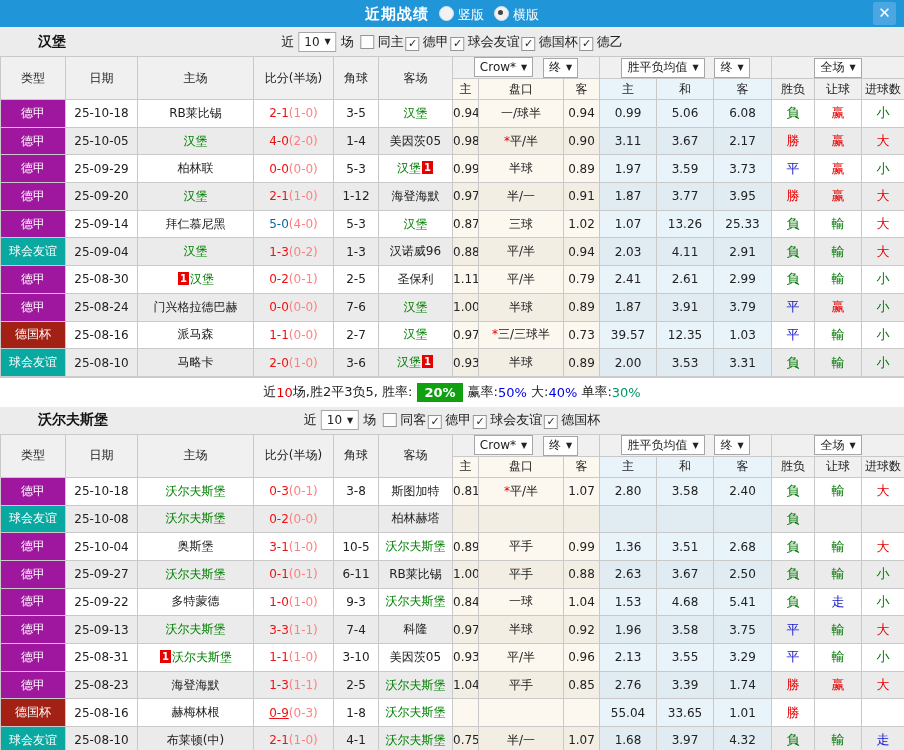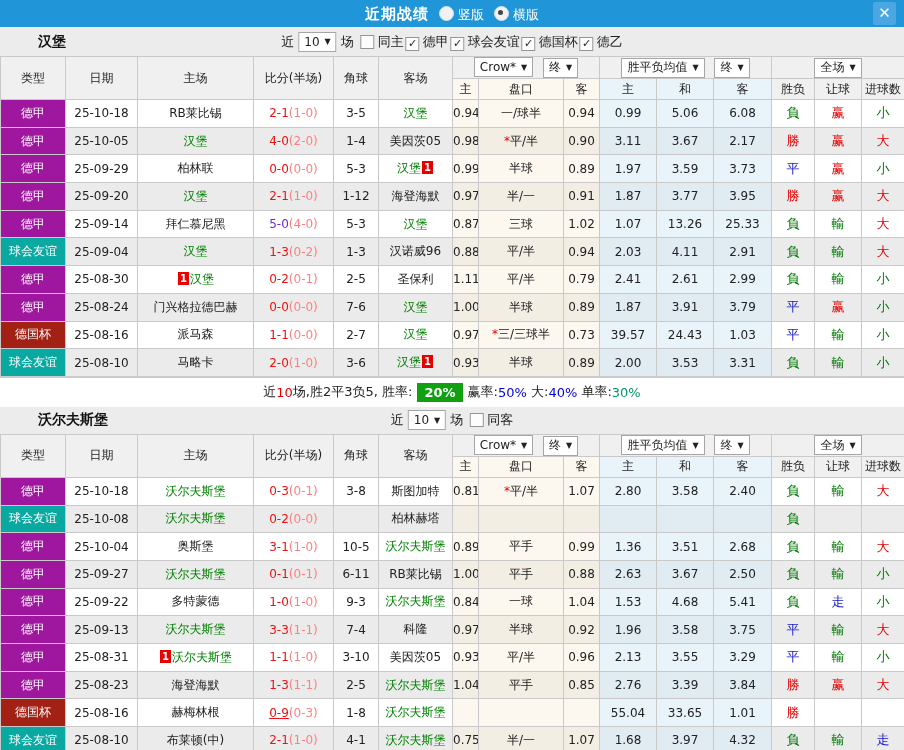--- a/index.html
+++ b/index.html
@@ -198,21 +198,21 @@
           <td class="c-avg">3.77</td>
           <td class="c-avg">3.95</td>
           <td class="res" style="color: rgb(230, 0, 0);">勝</td>
           <td class="res" style="color: rgb(230, 0, 0);">赢</td>
           <td class="res" style="color: rgb(230, 0, 0);">大</td>
         </tr>
         <tr>
           <td class="t-type" style="background: rgb(160, 23, 159);">德甲</td>
           <td>25-09-14</td>
           <td class="team"><span>拜仁慕尼黑</span></td>
-          <td><span style="color: #6d28d9; text-align: right;">5-0</span><span style="color: rgb(255, 128, 128);">(4-0)</span></td>
+          <td><span style="color: #0369a1; text-align: right;">5-0</span><span style="color: rgb(255, 128, 128);">(4-0)</span></td>
           <td>5-3</td>
           <td class="team"><span style="color: rgb(0, 128, 0);">汉堡</span></td>
           <td class="c-odds">0.87</td>
           <td class="c-odds">三球</td>
           <td class="c-odds">1.02</td>
           <td class="c-avg">1.07</td>
           <td class="c-avg">13.26</td>
           <td class="c-avg">25.33</td>
           <td class="res" style="color: rgb(0, 119, 0);">負</td>
           <td class="res" style="color: rgb(0, 119, 0);">輸</td>
@@ -273,21 +273,21 @@
           <td class="t-type" style="background: rgb(163, 33, 20);">德国杯</td>
           <td>25-08-16</td>
           <td class="team"><span>派马森</span></td>
           <td><span style="color: rgb(238, 17, 17);">1-1</span><span style="color: rgb(255, 128, 128);">(0-0)</span></td>
           <td>2-7</td>
           <td class="team"><span style="color: rgb(0, 128, 0);">汉堡</span></td>
           <td class="c-odds">0.97</td>
           <td class="c-odds"><span style="color: rgb(230, 0, 0);">*</span><span>三/三球半</span></td>
           <td class="c-odds">0.73</td>
           <td class="c-avg">39.57</td>
-          <td class="c-avg">24.43</td>
+          <td class="c-avg">12.35</td>
           <td class="c-avg">1.03</td>
           <td class="res" style="color: rgb(20, 20, 204);">平</td>
           <td class="res" style="color: rgb(0, 119, 0);">輸</td>
           <td class="res" style="color: rgb(0, 119, 0);">小</td>
         </tr>
         <tr>
           <td class="t-type" style="background: rgb(9, 168, 161);">球会友谊</td>
           <td>25-08-10</td>
           <td class="team"><span>马略卡</span></td>
           <td><span style="color: rgb(238, 17, 17);">2-0</span><span style="color: rgb(255, 128, 128);">(1-0)</span></td>
@@ -311,20 +311,21 @@
   <div class="section-label short">
     <span class="team-name">沃尔夫斯堡</span>
     <div class="filter">
       <span>近</span>
       <span class="select">
           <span>10</span>
         </span>
       <span>场</span>
       <span class="cb"></span>
       <span>同客</span>
+      <span><span class="cb checked" style="margin-left: 2px;"></span><span>德甲</span><span class="cb checked" style="margin-left: 2px;"></span><span>球会友谊</span><span class="cb checked" style="margin-left: 2px;"></span><span>德国杯</span></span>
     </div>
   </div>
 
   <table>
     <colgroup>
       <col style="width:65px">
         <col style="width:72px">
         <col style="width:116px">
         <col style="width:80px">
         <col style="width:45px">
@@ -506,21 +507,21 @@
           <td>25-08-23</td>
           <td class="team"><span>海登海默</span></td>
           <td><span style="color: rgb(238, 17, 17);">1-3</span><span style="color: rgb(255, 128, 128);">(1-1)</span></td>
           <td>2-5</td>
           <td class="team"><span style="color: rgb(0, 128, 0);">沃尔夫斯堡</span></td>
           <td class="c-odds">1.04</td>
           <td class="c-odds">平手</td>
           <td class="c-odds">0.85</td>
           <td class="c-avg">2.76</td>
           <td class="c-avg">3.39</td>
-          <td class="c-avg">3.84</td>
+          <td class="c-avg">1.74</td>
           <td class="res" style="color: rgb(230, 0, 0);">勝</td>
           <td class="res" style="color: rgb(230, 0, 0);">赢</td>
           <td class="res" style="color: rgb(230, 0, 0);">大</td>
         </tr>
         <tr>
           <td class="t-type" style="background: rgb(163, 33, 20);">德国杯</td>
           <td>25-08-16</td>
           <td class="team"><span>赫梅林根</span></td>
           <td><span style="color: rgb(238, 17, 17); text-decoration: underline;">0-9</span><span style="color: rgb(255, 128, 128);">(0-3)</span></td>
           <td>1-8</td>

